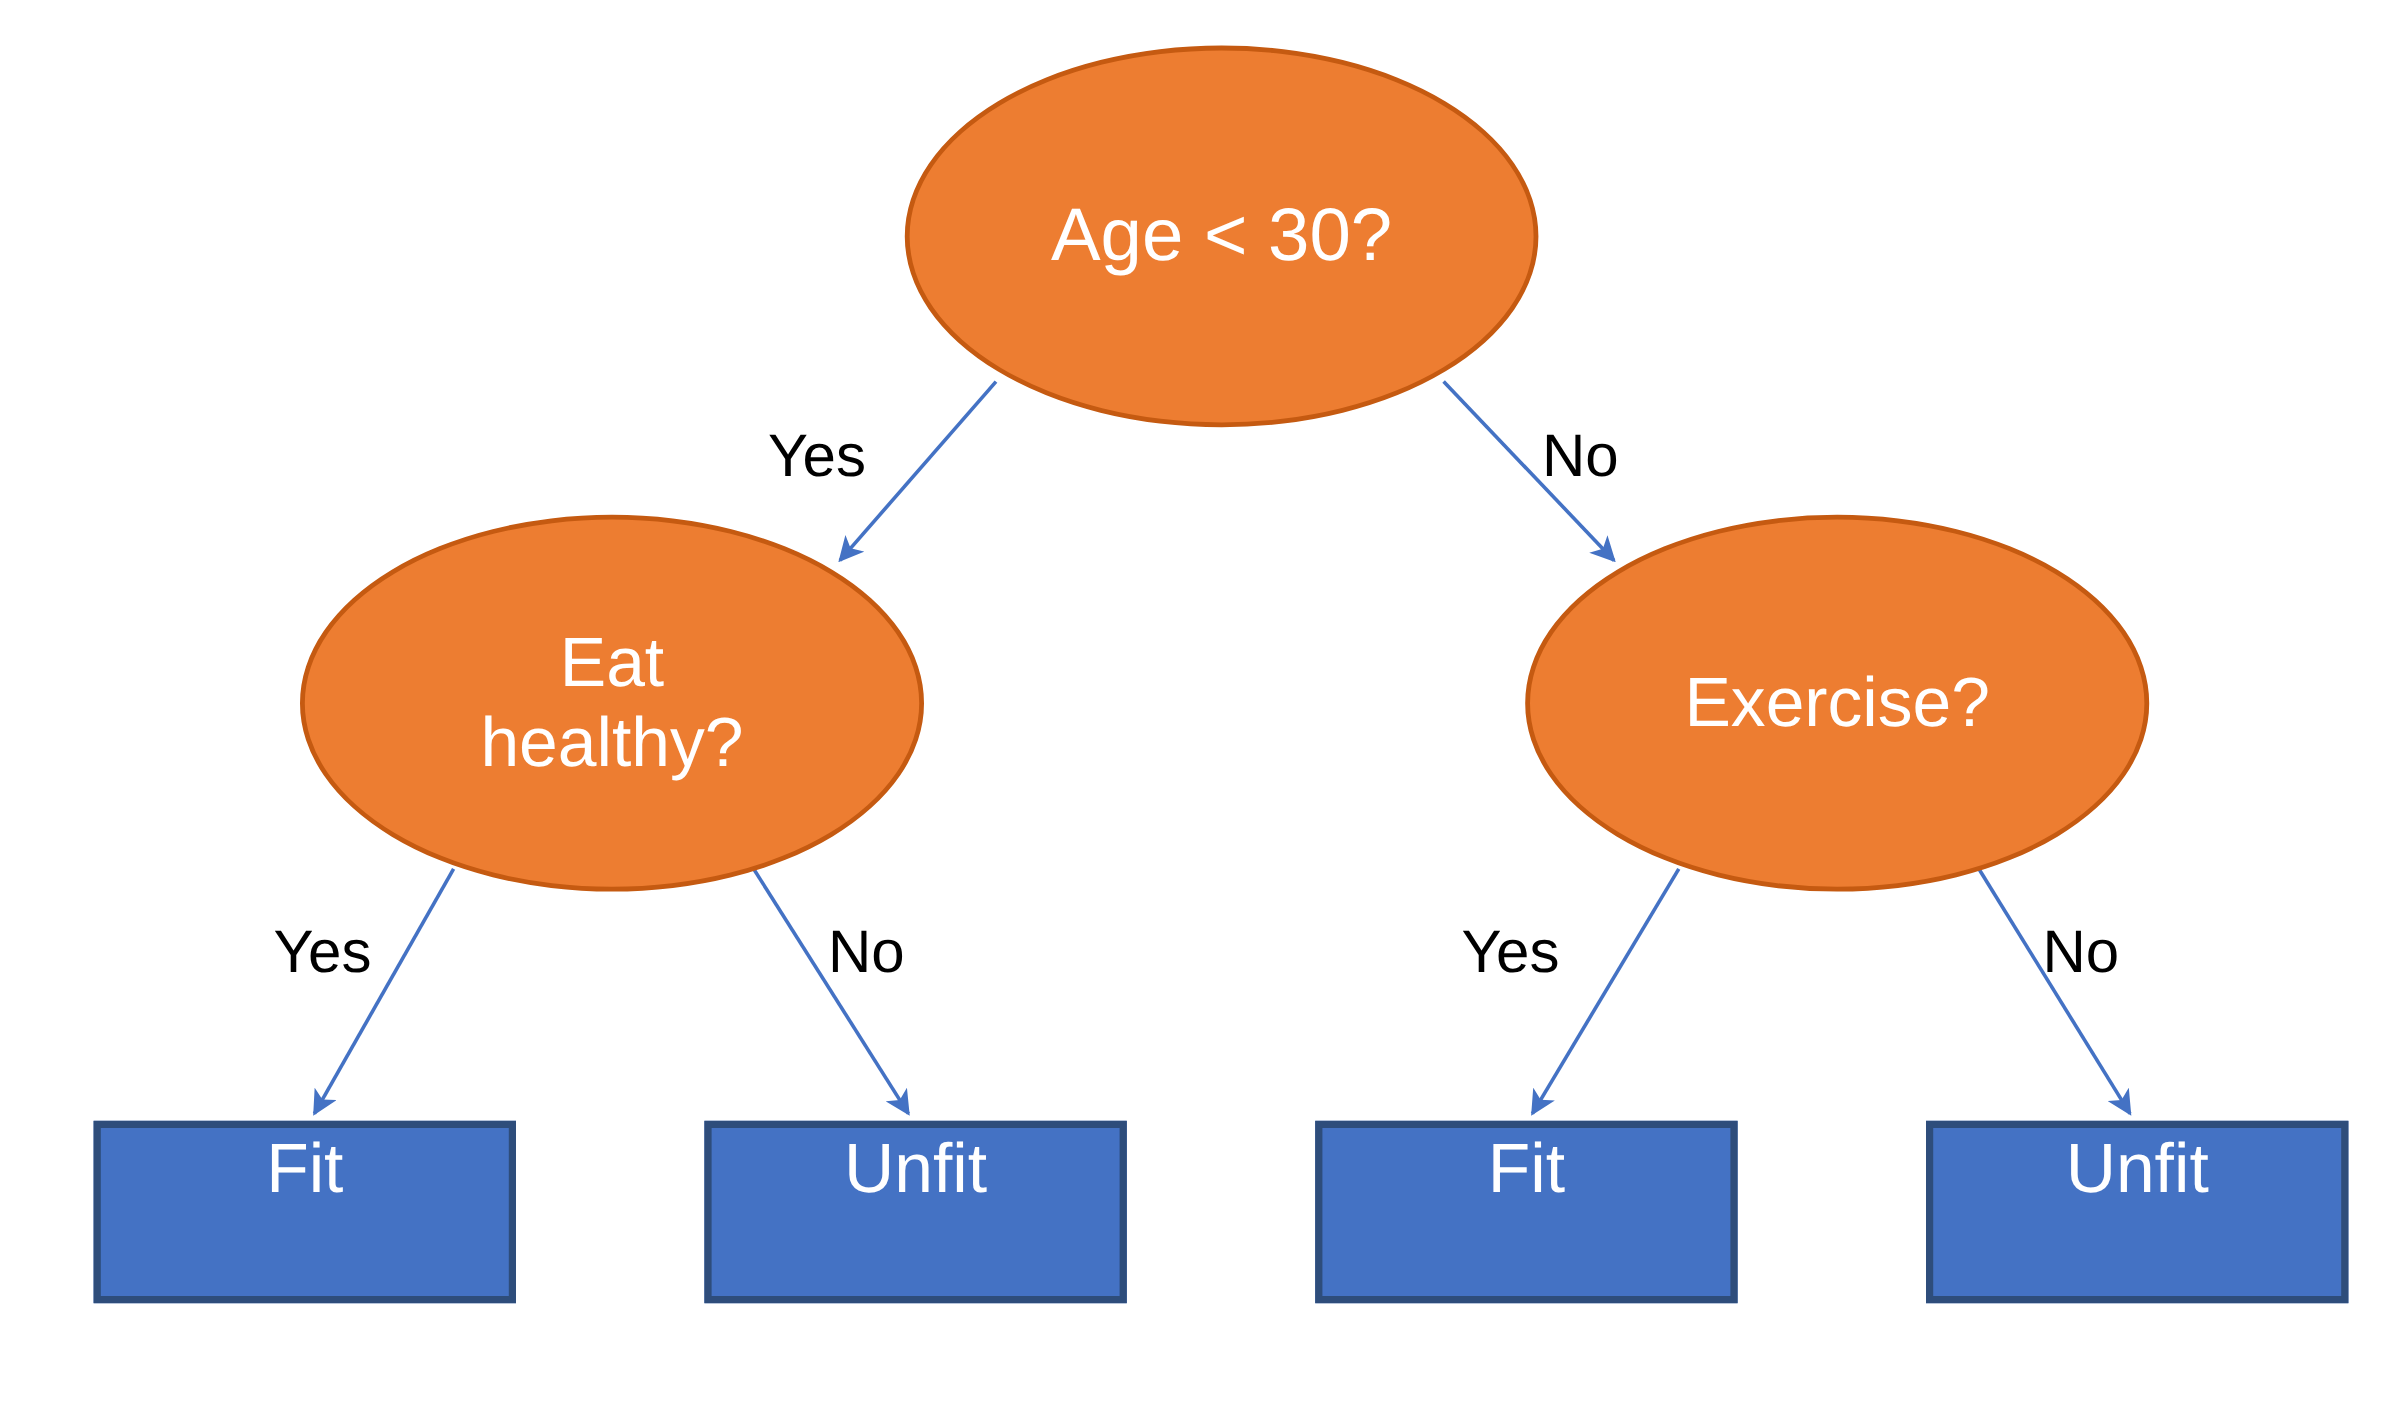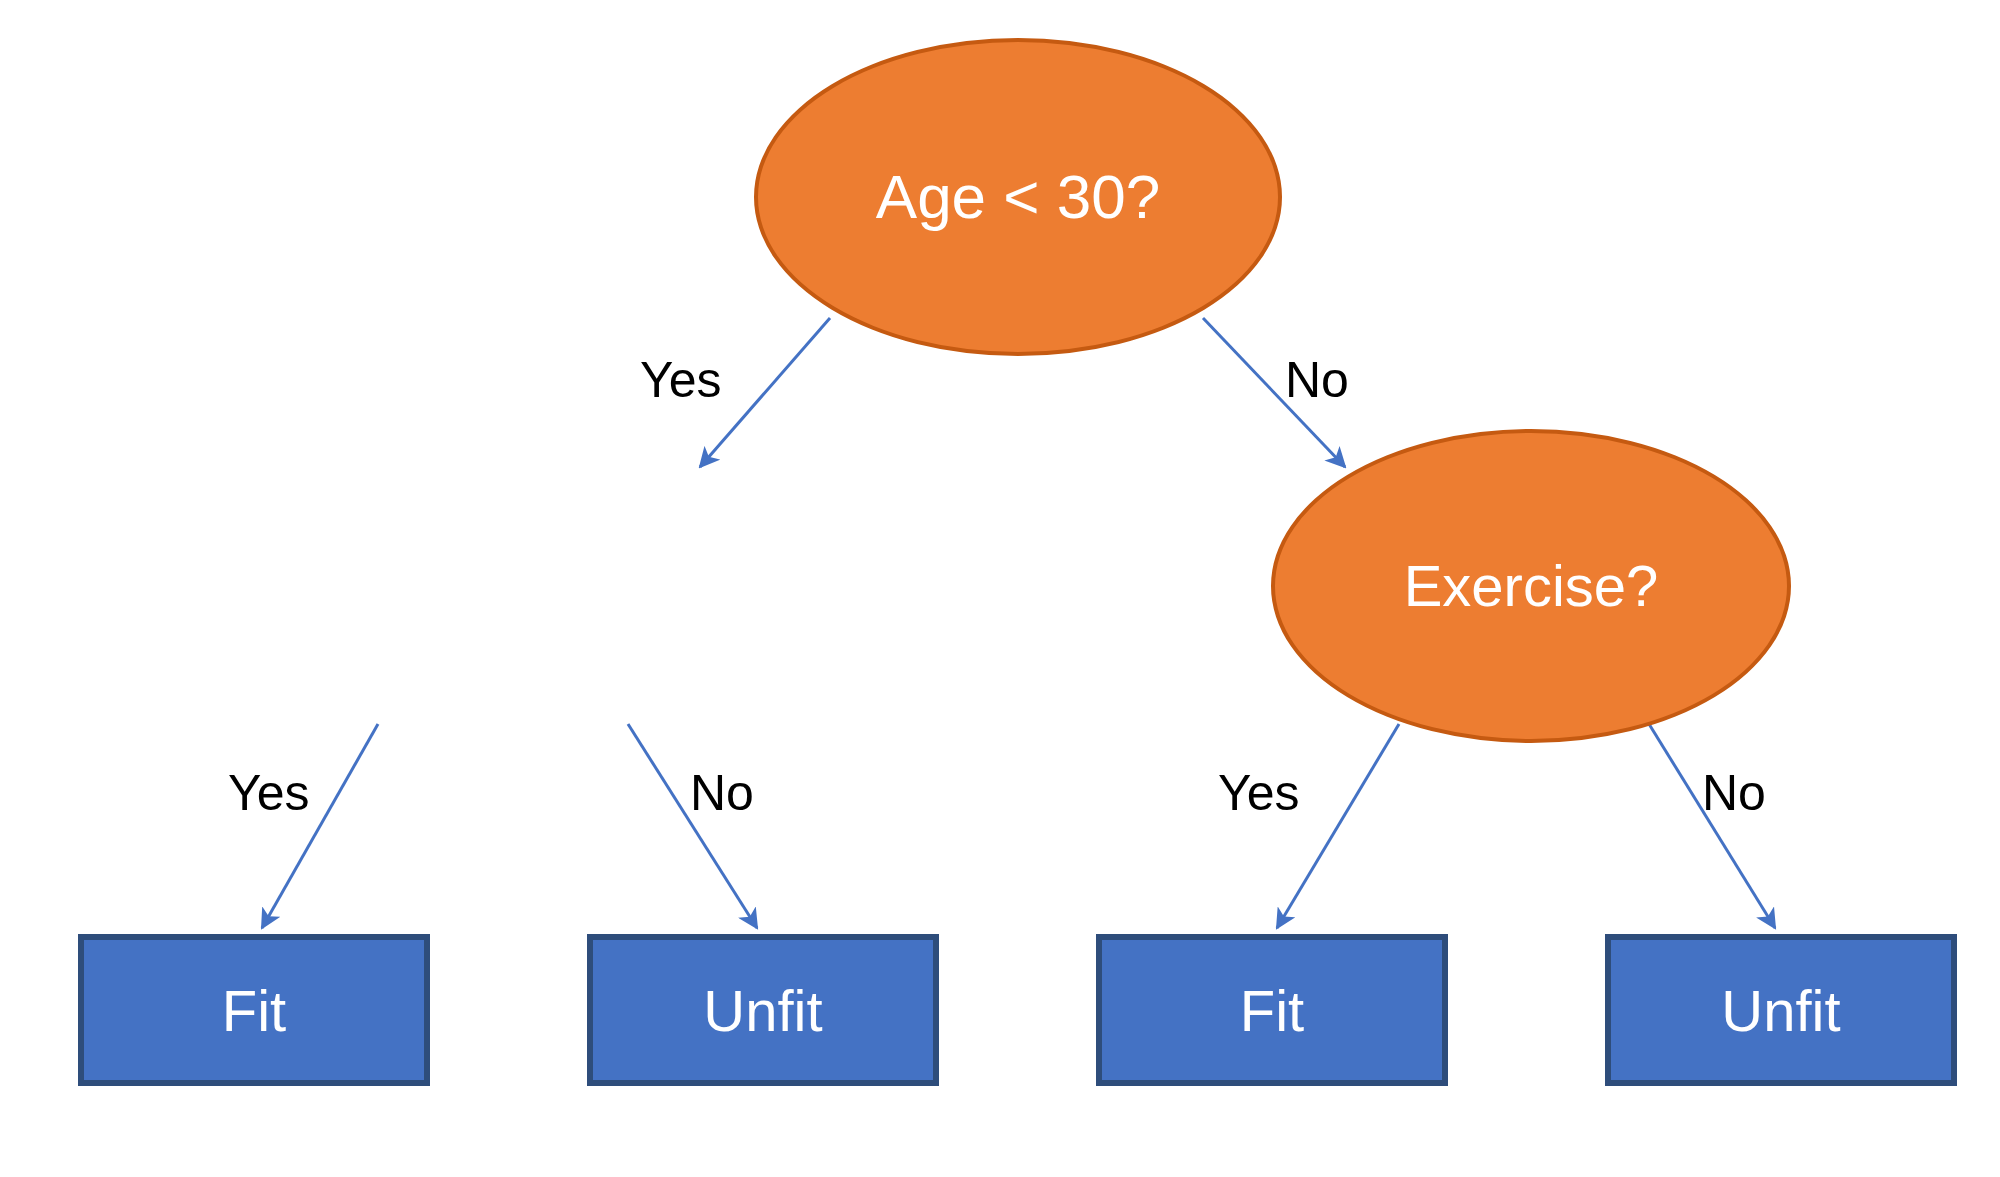--- a/index.html
+++ b/index.html
@@ -34,21 +34,20 @@
     text-align: center;
     color: #ffffff;
     line-height: 1.14;
     white-space: pre-line;
     z-index: 3;
   }
   .node-box {
     position: absolute;
     box-sizing: border-box;
     display: flex;
-    align-items: center;
     justify-content: center;
     text-align: center;
     color: #ffffff;
     z-index: 3;
   }
   .edge-label {
     position: absolute;
     color: #000000;
     font-size: 50px;
     line-height: 1;
@@ -74,20 +73,24 @@
         <line x1="628" y1="724" x2="757" y2="928" stroke="#4472C4" stroke-width="3" marker-end="url(#arrowhead)"></line>
         <line x1="1399" y1="724" x2="1277" y2="928" stroke="#4472C4" stroke-width="3" marker-end="url(#arrowhead)"></line>
         <line x1="1649" y1="724" x2="1775" y2="928" stroke="#4472C4" stroke-width="3" marker-end="url(#arrowhead)"></line>
       </g>
   </svg>
 
   <div class="node-ellipse" style="left: 754px; top: 38px; width: 528px; height: 318px; background: rgb(237, 125, 49); border: 4px solid rgb(197, 90, 17); color: rgb(255, 255, 255); font-size: 62px;">
     <span>Age &lt; 30?</span>
   </div>
 
+  <div class="node-ellipse" style="left: 250px; top: 429px; width: 520px; height: 314px; background: rgb(237, 125, 49); border: 4px solid rgb(197, 90, 17); color: rgb(255, 255, 255); font-size: 58px;">
+    <span>Eat
+healthy?</span>
+  </div>
 
   <div class="node-ellipse" style="left: 1271px; top: 429px; width: 520px; height: 314px; background: rgb(237, 125, 49); border: 4px solid rgb(197, 90, 17); color: rgb(255, 255, 255); font-size: 58px;">
     <span>Exercise?</span>
   </div>
 
   <div class="node-box" style="left: 78px; top: 934px; width: 352px; height: 152px; background: rgb(68, 114, 196); border: 6px solid rgb(46, 77, 123); color: rgb(255, 255, 255); font-size: 58px;">
     <span>Fit</span>
   </div>
   <div class="node-box" style="left: 587px; top: 934px; width: 352px; height: 152px; background: rgb(68, 114, 196); border: 6px solid rgb(46, 77, 123); color: rgb(255, 255, 255); font-size: 58px;">
     <span>Unfit</span>

